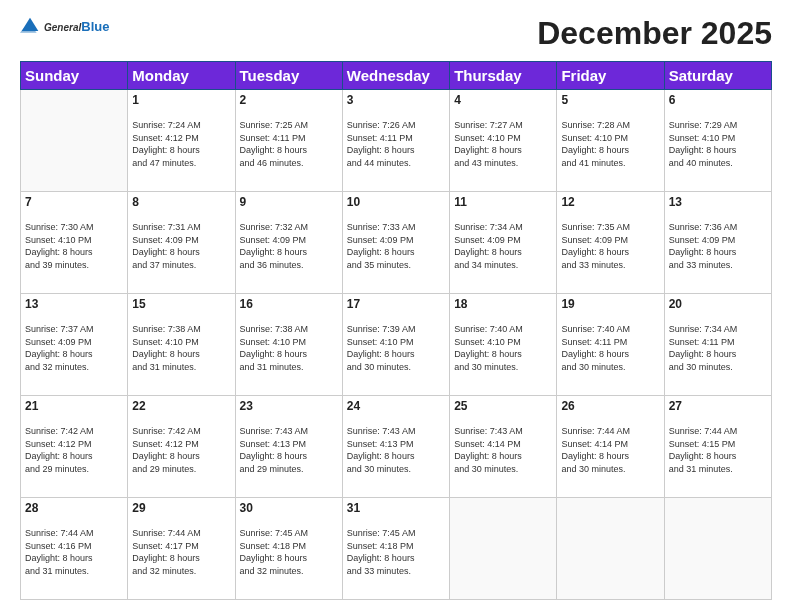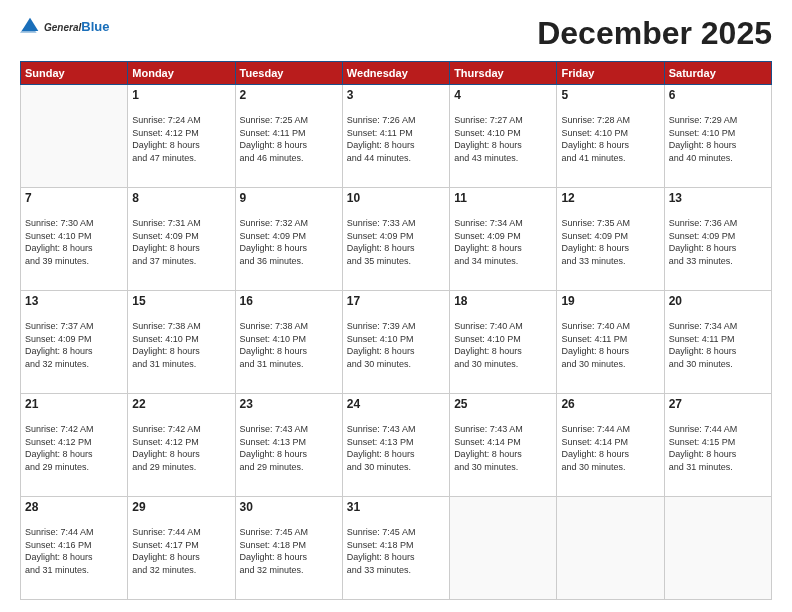--- a/index.html
+++ b/index.html
@@ -59,23 +59,23 @@
       color: #444;
     }
     .calendar {
       flex: 1;
       border: 1px solid #ccc;
       border-collapse: collapse;
       width: 100%;
       table-layout: fixed;
     }
     .calendar th {
-      background: #b91c1c;
+      background: #6d28d9;
       color: #fff;
-      font-size: 11px;
+      font-size: 15px;
       font-weight: bold;
       padding: 5px 4px;
       text-align: left;
       border: 1px solid #1a4f8a;
     }
     .calendar td {
       vertical-align: top;
       border: 1px solid #ccc;
       padding: 3px 4px;
       font-size: 9.5px;

